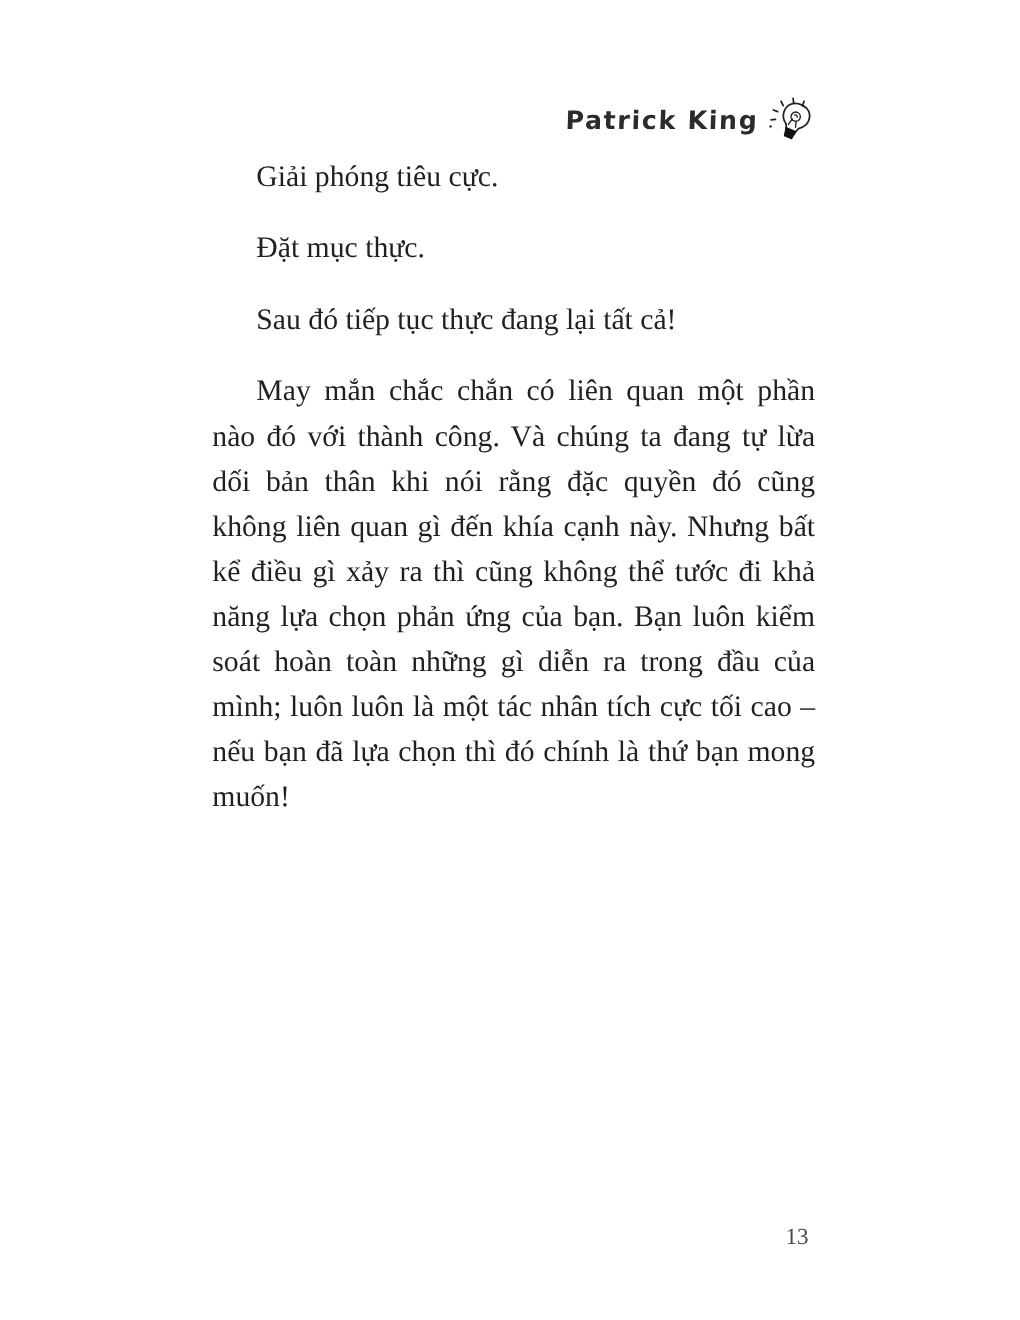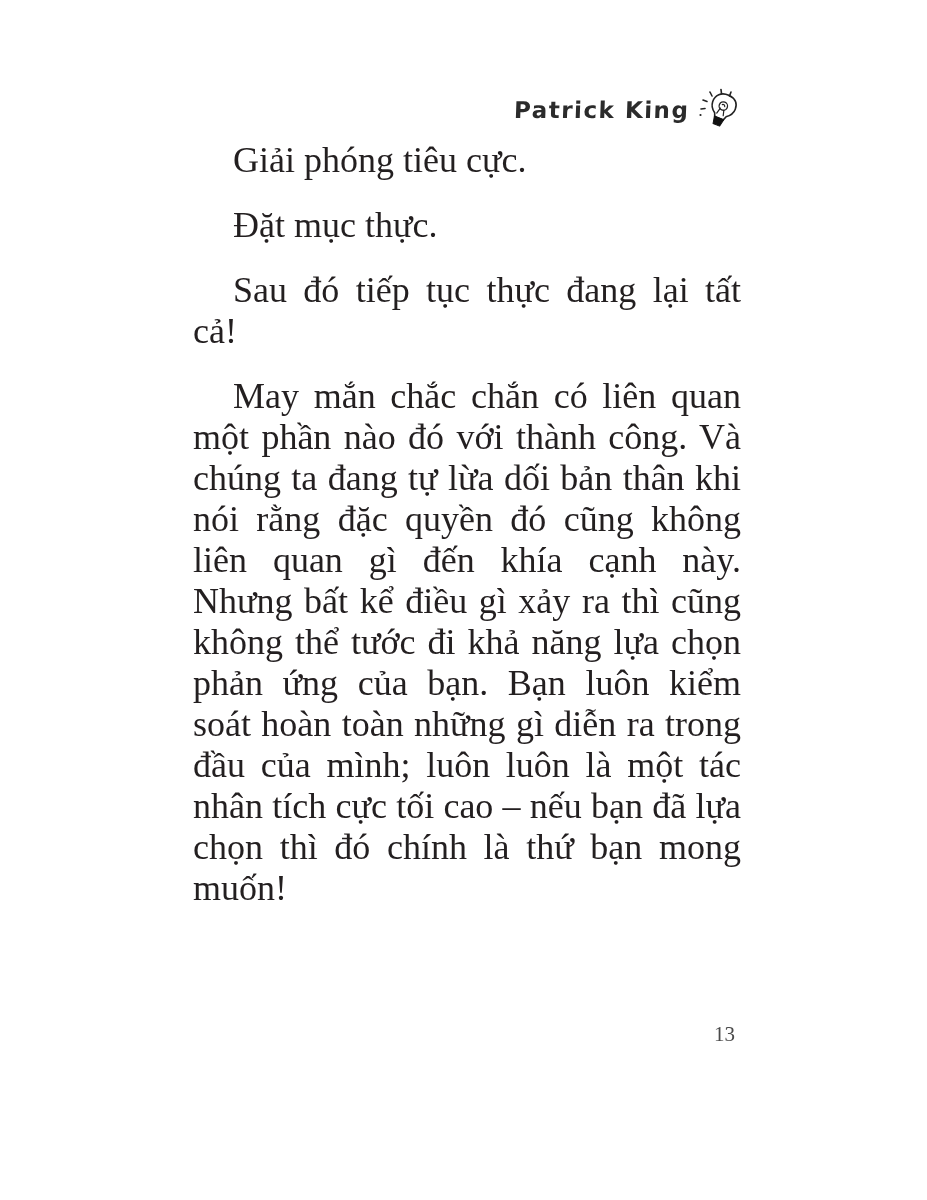--- a/index.html
+++ b/index.html
@@ -35,35 +35,35 @@
     width: 44px;
     height: 46px;
     margin-top: 2px;
   }
   .page-body {
     position: absolute;
     top: 140px;
     left: 193px;
     width: 548px;
     font-family: "Liberation Serif", "DejaVu Serif", serif;
-    font-size: 36px;
+    font-size: 27px;
     line-height: 41px;
     color: #231f20;
     text-align: justify;
   }
   .page-body p {
     margin: 0 0 24px 0;
     text-indent: 40px;
   }
   .page-body p.para {
     margin-bottom: 29px;
   }
   .page-footer {
     position: absolute;
-    top: 1022px;
+    top: 1112px;
     right: 192px;
     font-family: "Liberation Serif", "DejaVu Serif", serif;
     font-size: 21px;
     color: #4a4a4a;
   }
 </style>
 </head>
 <body>
 
 <div class="page">

